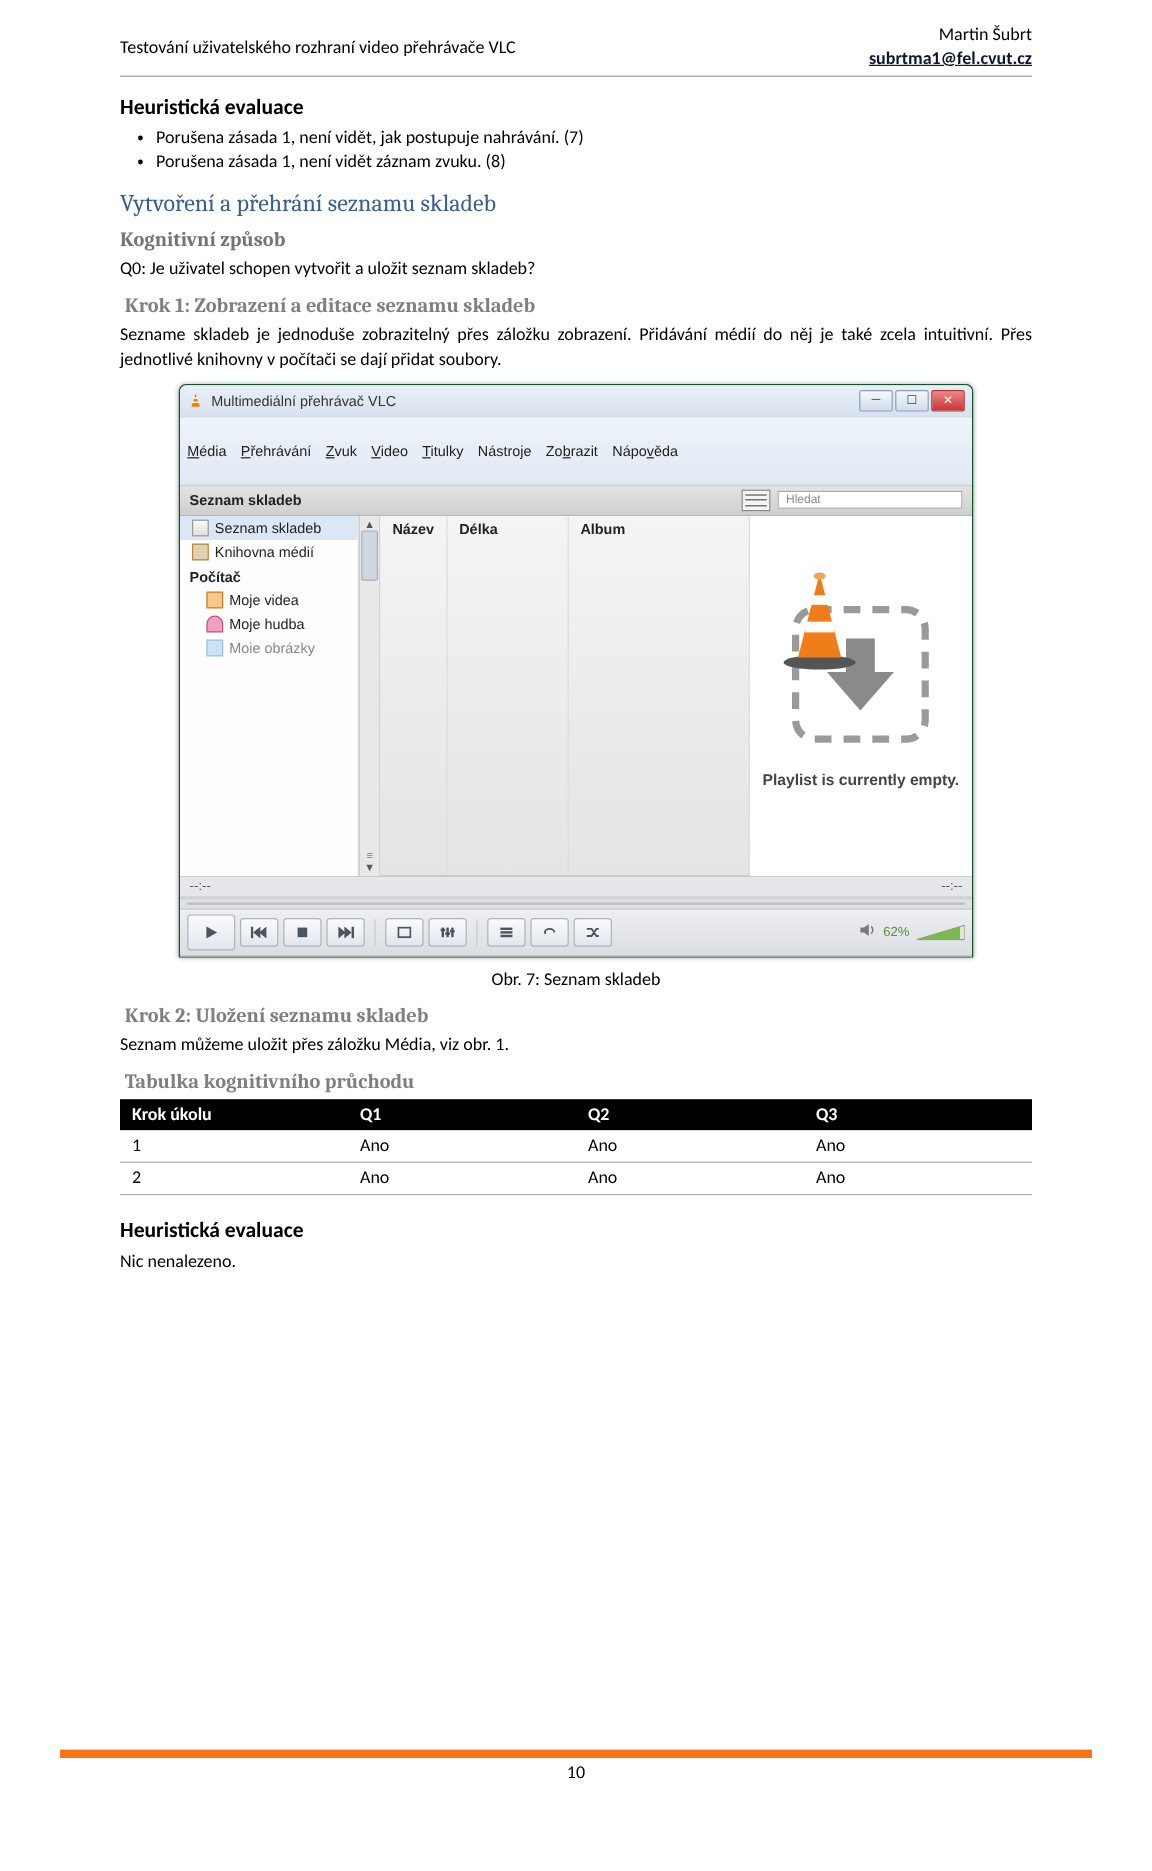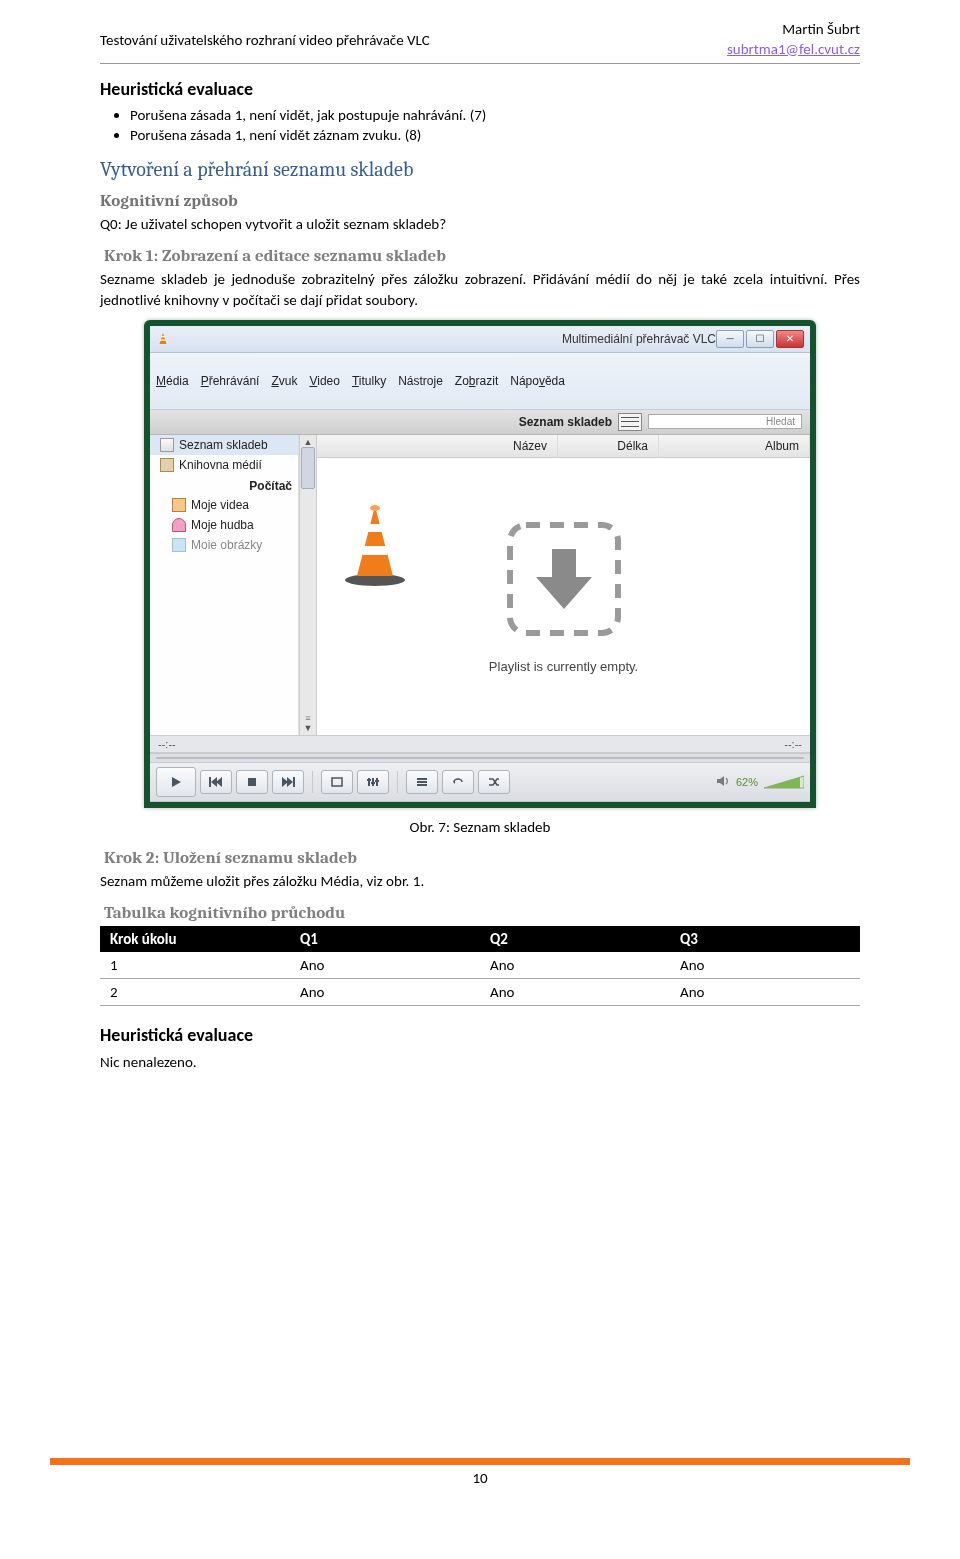--- a/index.html
+++ b/index.html
@@ -21,21 +21,21 @@
   .header-row {
     display: flex;
     justify-content: space-between;
     border-bottom: 1px solid #999;
     padding-bottom: 4px;
     margin-bottom: 14px;
     align-items: center;
   }
   .header-left { font-size: 15px; }
   .header-right { font-size: 15px; text-align: right; line-height: 1.3; }
-  .header-right a { color: #8b5cf6; text-decoration: underline; }
+  .header-right a { color: #0f172a; text-decoration: underline; font-weight: bold; }
   h2.section {
     font-size: 18px;
     font-weight: bold;
     margin: 14px 0 6px 0;
   }
   .bullet-list { margin: 4px 0 10px 30px; padding: 0; }
   .bullet-list li { margin: 2px 0; }
   h2.task-title {
     color: #365f91;
     font-family: Cambria, Georgia, serif;
@@ -70,28 +70,27 @@
     border-top: 7px solid #f97316;
     padding-top: 4px;
     width: 860px;
     margin: 3px auto;
   }
 
   
   .vlc-window {
     width: 660px;
     margin: 10px auto 6px auto;
-    border: 6px solid #14532d;
+    border: 1px solid #14532d;
     border-radius: 6px 6px 0 0;
     background: #e9eef5;
     box-shadow: 0 0 4px rgba(0,0,0,.3);
     font-family: "Segoe UI", Tahoma, sans-serif;
     font-size: 12px;
     color: #222;
-    text-align: right;
   }
   .vlc-titlebar {
     background: linear-gradient(#e9eff7, #d7e2f0);
     padding: 4px 6px;
     display: flex;
     align-items: center;
     border-top-left-radius: 6px;
     border-top-right-radius: 6px;
     border-bottom: 1px solid #b0c0d4;
   }
@@ -149,21 +148,21 @@
   .icon-list { background: linear-gradient(#fafafa,#e0e0e0); border:1px solid #999; }
   .icon-lib { background:#e0d0b0; border:1px solid #b48a3a; }
   .icon-vid { background:#f7c78a; border:1px solid #c08030; }
   .icon-mus { background:#f0a0c0; border:1px solid #c05080; border-radius:50% 50% 0 0; }
   .icon-img { background:#a0d0f0; border:1px solid #5090c0; }
   .vlc-side-scroll { width:16px; background:#e8e8e8; border-left:1px solid #ccc; border-right:1px solid #ccc;
     display:flex; flex-direction:column; align-items:center; justify-content:space-between; padding:2px 0;}
   .vlc-side-scroll .arrow { font-size:9px; color:#555; }
   .vlc-side-scroll .thumb { width:12px; height:40px; background:#d0d7e2; border:1px solid #aab; border-radius:2px; }
   .vlc-main {
-    flex: 1; display:flex; flex-direction:column;
+    flex: 1; display:flex; flex-direction:row;font-weight:bold;
   }
   .column-headers {
     display:flex; background:linear-gradient(#f4f4f4,#e4e4e4); border-bottom:1px solid #ccc;
     font-size:12px;
   }
   .column-headers .col { padding:4px 10px; border-right:1px solid #ddd; }
   .col-name { flex: 1; }
   .col-len { width: 80px; }
   .col-alb { width: 130px; }
   .playlist-empty {

